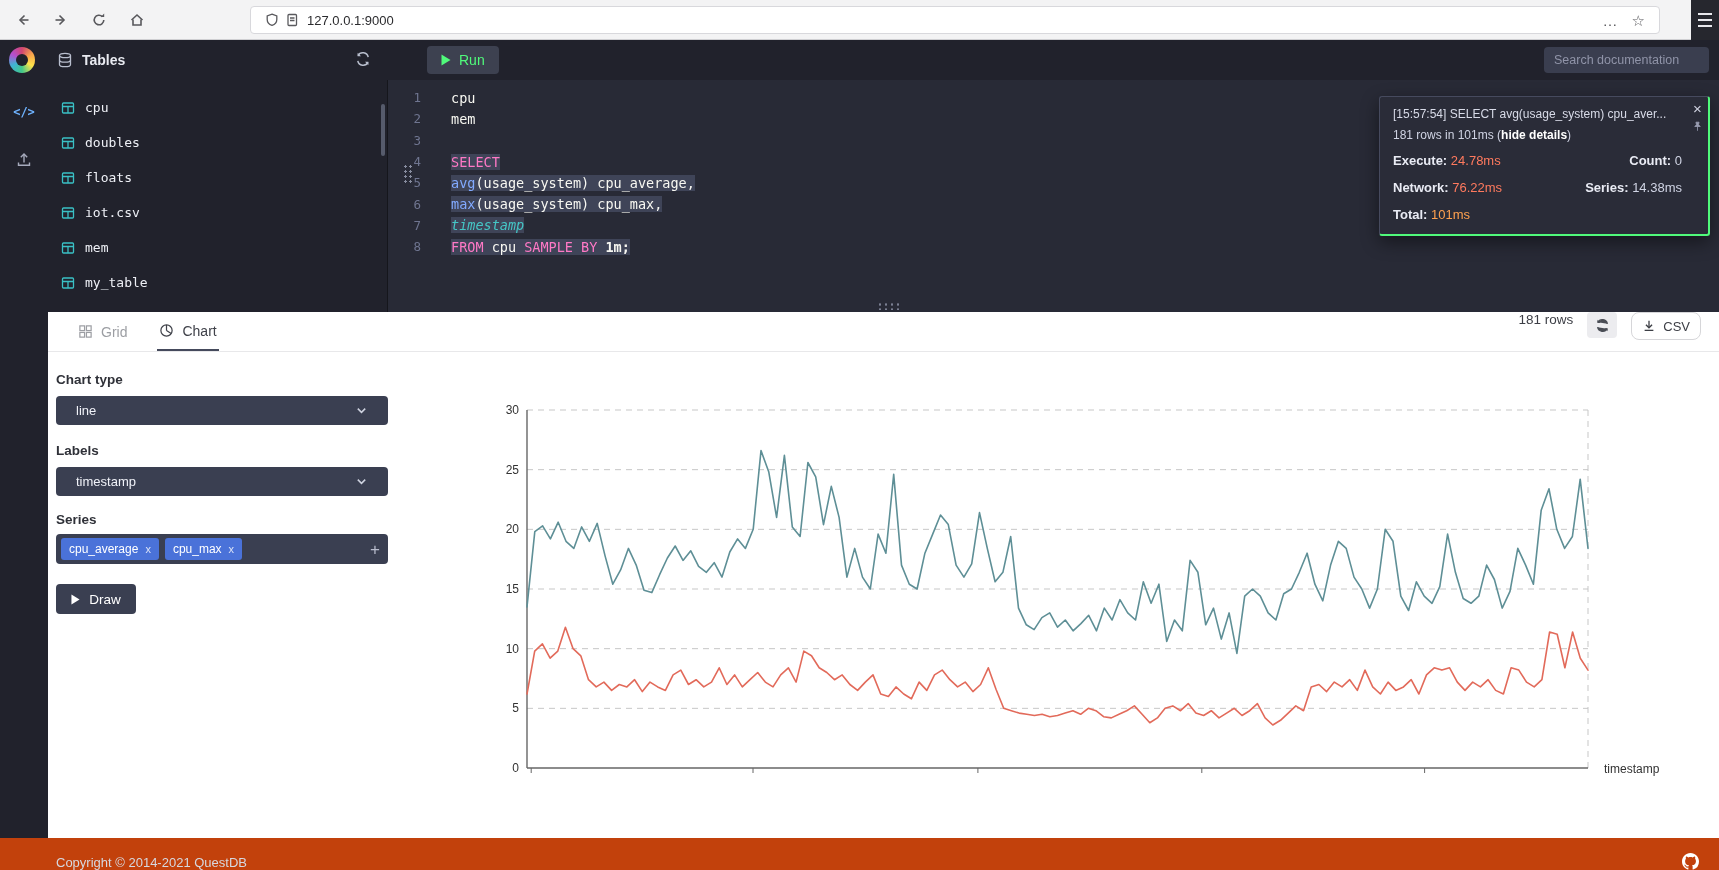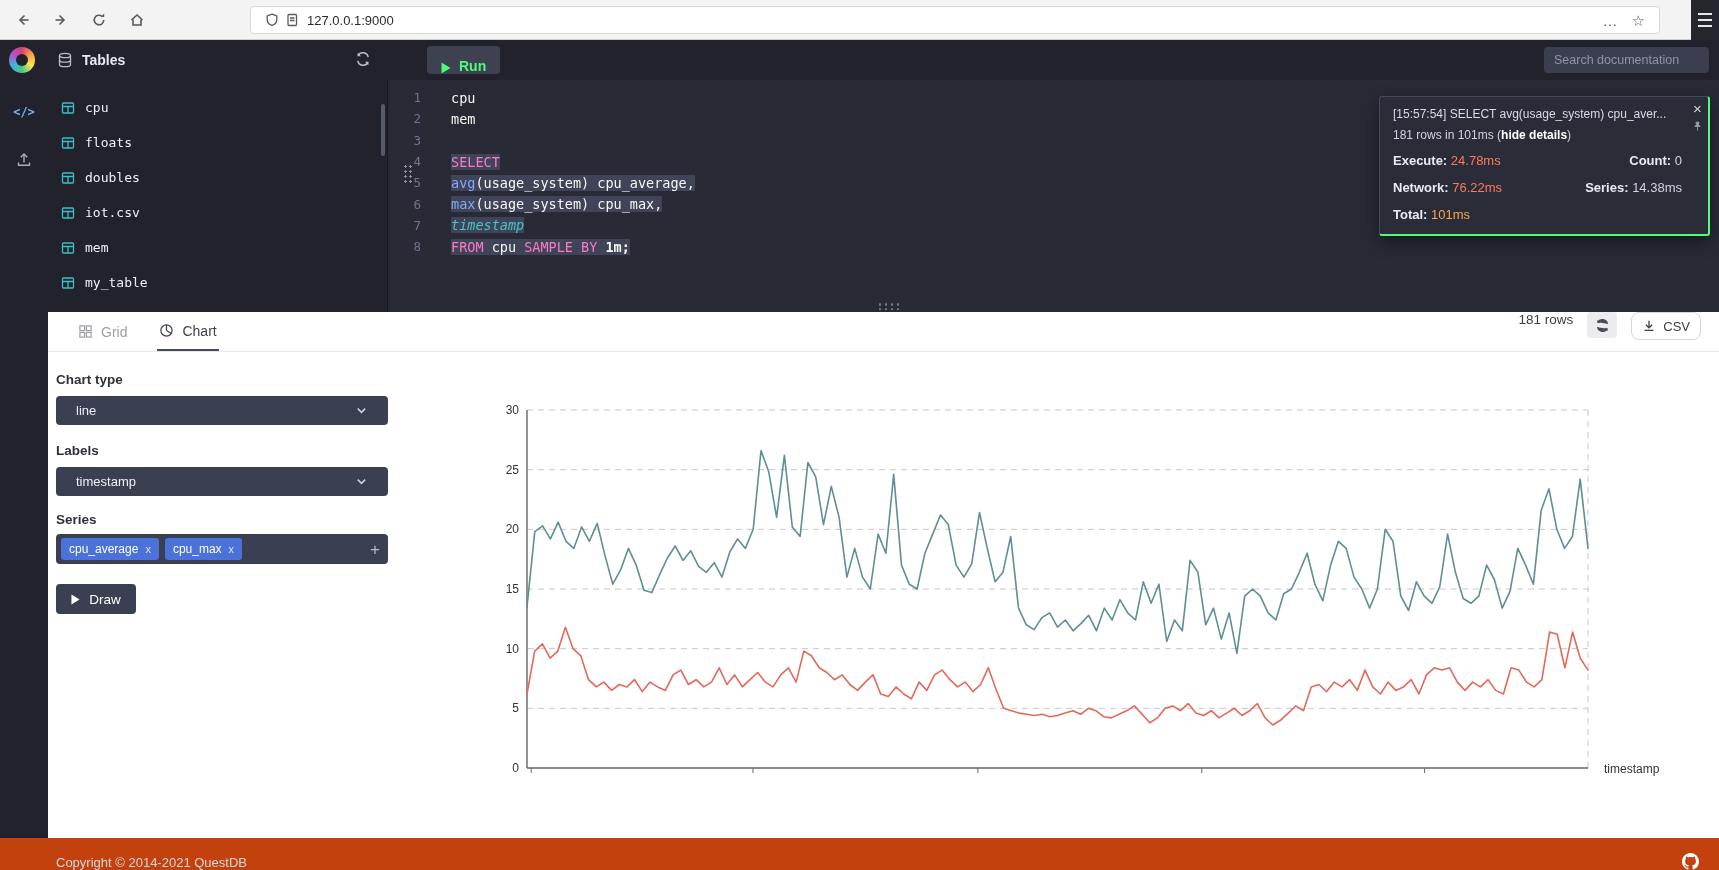--- a/index.html
+++ b/index.html
@@ -28,21 +28,21 @@
   .console-topbar { position:absolute; top:40px; left:0; width:1719px; height:40px; background:#21222c; }
   .logo { position:absolute; left:9px; top:7px; width:26px; height:26px; border-radius:50%;
     background:conic-gradient(#d14671,#f8a44c,#ffe24a,#42c88a,#3fb3d3,#b44fd1,#d14671);
     display:flex; align-items:center; justify-content:center; }
   .logo::after { content:""; width:12px; height:12px; border-radius:50%; background:#21222c; }
   .tables-head { position:absolute; left:57px; top:0; height:40px; display:flex; align-items:center; gap:9px; }
   .tables-head svg { stroke:#b9bfce; }
   .tables-title { color:#e8eaf0; font-size:14px; font-weight:600; }
   .tables-refresh { position:absolute; left:355px; top:11px; cursor:pointer; }
   .run-button { position:absolute; left:427px; top:6px; height:28px; padding:0 14px; background:#3d4150;
-    border-radius:4px; display:flex; align-items:flex-end; gap:8px; cursor:pointer;font-weight:bold; }
+    border-radius:4px; display:flex; align-items:center; gap:8px; cursor:pointer; }
   .run-button svg { fill:#50fa7b; }
   .run-label { color:#50fa7b; font-size:14px; }
   .search-docs { position:absolute; right:10px; top:7px; width:165px; height:26px; background:#3a3e4f;
     border:none; border-radius:4px; color:#d8dbe8; font-size:12.5px; padding:0 10px; outline:none;
     font-family:"Liberation Sans",sans-serif; }
   .search-docs::placeholder { color:#9094a8; }
 
   
   .workspace { position:absolute; top:80px; left:0; width:1719px; height:758px; }
   .icon-strip { position:absolute; left:0; top:0; width:48px; height:758px; background:#21222c; }
@@ -246,28 +246,28 @@
               <rect x="1.5" y="2" width="11" height="10" rx="1"></rect>
               <path d="M1.5 5.5h11M7 5.5V12"></path>
             </svg>
           <span class="table-name">cpu</span>
         </div>
         <div class="table-row">
           <svg width="14" height="14" viewBox="0 0 14 14" fill="none" stroke-width="1.3">
               <rect x="1.5" y="2" width="11" height="10" rx="1"></rect>
               <path d="M1.5 5.5h11M7 5.5V12"></path>
             </svg>
+          <span class="table-name">doubles</span>
+        </div>
+        <div class="table-row">
+          <svg width="14" height="14" viewBox="0 0 14 14" fill="none" stroke-width="1.3">
+              <rect x="1.5" y="2" width="11" height="10" rx="1"></rect>
+              <path d="M1.5 5.5h11M7 5.5V12"></path>
+            </svg>
           <span class="table-name">floats</span>
-        </div>
-        <div class="table-row">
-          <svg width="14" height="14" viewBox="0 0 14 14" fill="none" stroke-width="1.3">
-              <rect x="1.5" y="2" width="11" height="10" rx="1"></rect>
-              <path d="M1.5 5.5h11M7 5.5V12"></path>
-            </svg>
-          <span class="table-name">doubles</span>
         </div>
         <div class="table-row">
           <svg width="14" height="14" viewBox="0 0 14 14" fill="none" stroke-width="1.3">
               <rect x="1.5" y="2" width="11" height="10" rx="1"></rect>
               <path d="M1.5 5.5h11M7 5.5V12"></path>
             </svg>
           <span class="table-name">iot.csv</span>
         </div>
         <div class="table-row">
           <svg width="14" height="14" viewBox="0 0 14 14" fill="none" stroke-width="1.3">

